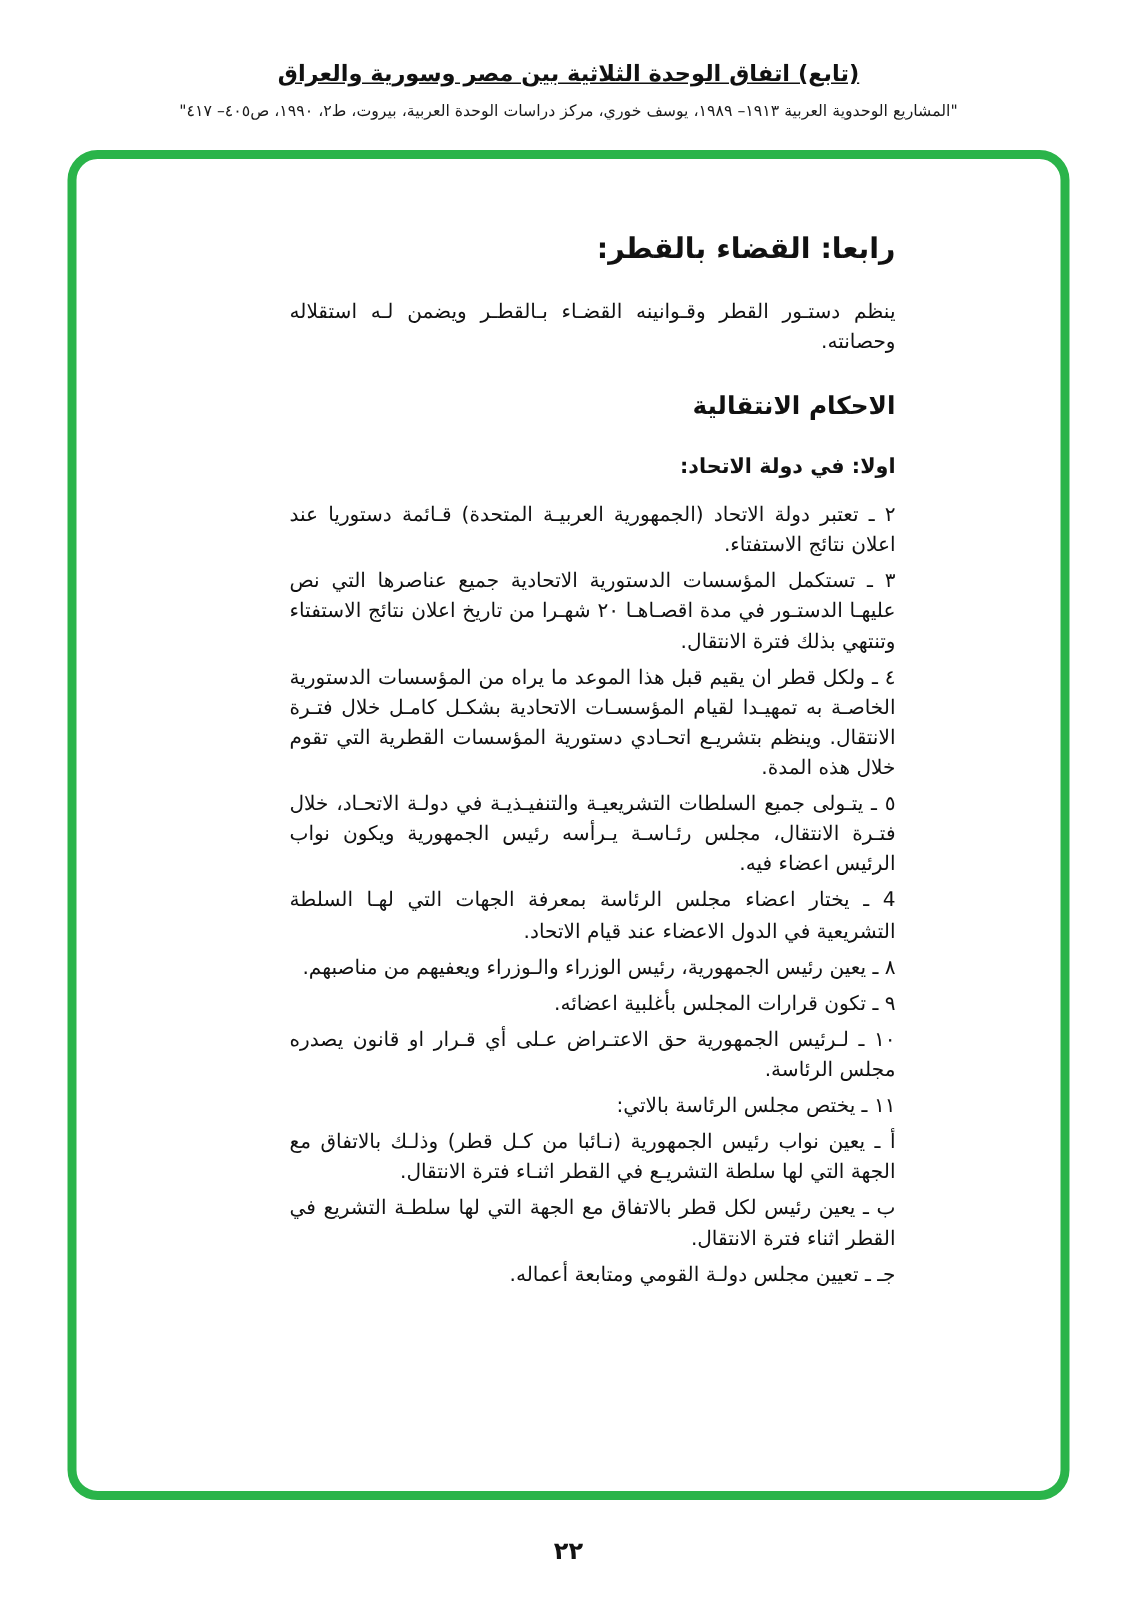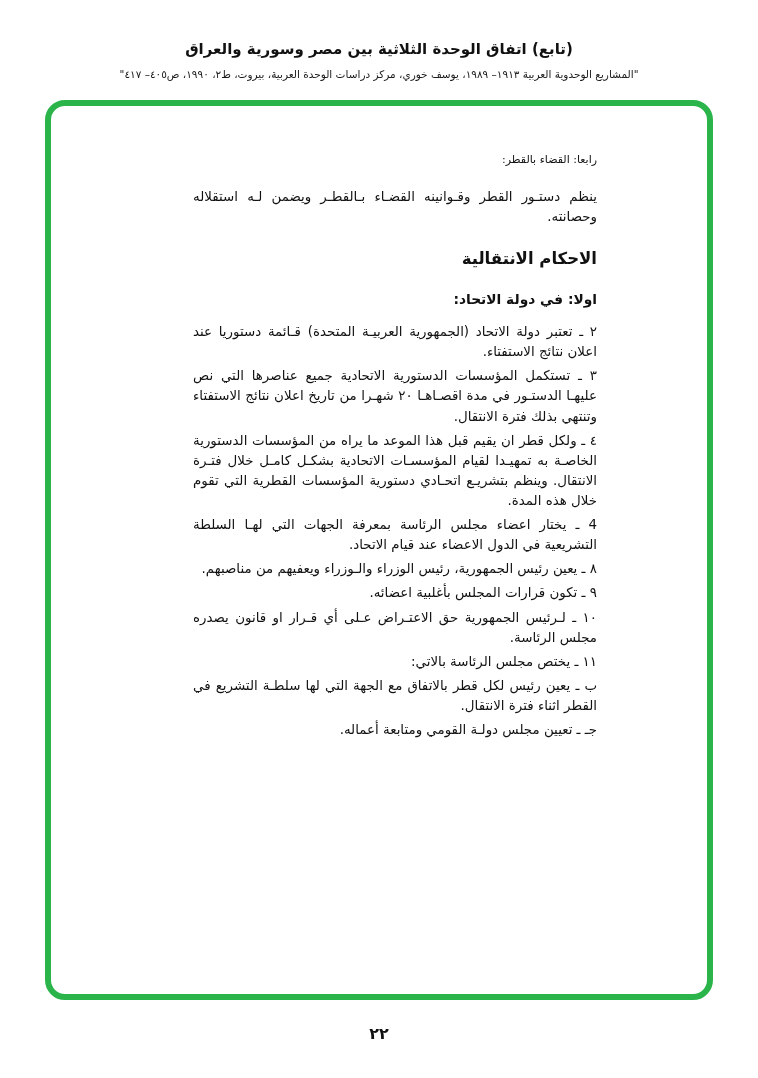--- a/index.html
+++ b/index.html
@@ -18,20 +18,21 @@
   }
   .page-header {
     text-align: center;
     padding-top: 40px;
   }
   .doc-title {
     font-size: 15px;
     font-weight: bold;
     margin: 0;
     letter-spacing: 0.2px;
+    text-decoration: underline;
   }
   .citation {
     font-size: 10.5px;
     margin-top: 10px;
     color: #1a1a1a;
   }
   .green-box {
     box-sizing: border-box;
     width: 668px;
     height: 900px;
@@ -40,22 +41,22 @@
     border-radius: 20px;
     background: #ffffff;
   }
   .text-col {
     width: 404px;
     margin: 46px 110px 0 0;
     font-size: 13.4px;
     line-height: 1.5;
   }
   .sec-heading {
-    font-size: 11px;
-    font-weight: normal;
+    font-size: 19px;
+    font-weight: bold;
     margin: 0 0 18px 0;
   }
   .body-par {
     text-align: justify;
     margin: 0 0 4px 0;
   }
   .lead-par {
     margin-bottom: 20px;
   }
   .center-heading {
@@ -94,25 +95,27 @@
 
       <h2 class="sec-heading">رابعا: القضاء بالقطر:</h2>
       <p class="body-par lead-par">ينظم دستـور القطر وقـوانينه القضـاء بـالقطـر ويضمن لـه استقلاله وحصانته.</p>
 
       <h2 class="center-heading">الاحكام الانتقالية</h2>
       <h3 class="sub-heading">اولا: في دولة الاتحاد:</h3>
 
       <p class="body-par">٢ ـ تعتبر دولة الاتحاد (الجمهورية العربيـة المتحدة) قـائمة دستوريا عند اعلان نتائج الاستفتاء.</p>
       <p class="body-par">٣ ـ تستكمل المؤسسات الدستورية الاتحادية جميع عناصرها التي نص عليهـا الدستـور في مدة اقصـاهـا ٢٠ شهـرا من تاريخ اعلان نتائج الاستفتاء وتنتهي بذلك فترة الانتقال.</p>
       <p class="body-par">٤ ـ ولكل قطر ان يقيم قبل هذا الموعد ما يراه من المؤسسات الدستورية الخاصـة به تمهيـدا لقيام المؤسسـات الاتحادية بشكـل كامـل خلال فتـرة الانتقال. وينظم بتشريـع اتحـادي دستورية المؤسسات القطرية التي تقوم خلال هذه المدة.</p>
+      <p class="body-par">٥ ـ يتـولى جميع السلطات التشريعيـة والتنفيـذيـة في دولـة الاتحـاد، خلال فتـرة الانتقال، مجلس رئـاسـة يـرأسه رئيس الجمهورية ويكون نواب الرئيس اعضاء فيه.</p>
       <p class="body-par">4 ـ يختار اعضاء مجلس الرئاسة بمعرفة الجهات التي لهـا السلطة التشريعية في الدول الاعضاء عند قيام الاتحاد.</p>
       <p class="body-par">٨ ـ يعين رئيس الجمهورية، رئيس الوزراء والـوزراء ويعفيهم من مناصبهم.</p>
       <p class="body-par">٩ ـ تكون قرارات المجلس بأغلبية اعضائه.</p>
       <p class="body-par">١٠ ـ لـرئيس الجمهورية حق الاعتـراض عـلى أي قـرار او قانون يصدره مجلس الرئاسة.</p>
       <p class="body-par">١١ ـ يختص مجلس الرئاسة بالاتي:</p>
+      <p class="body-par">أ ـ يعين نواب رئيس الجمهورية (نـائبا من كـل قطر) وذلـك بالاتفاق مع الجهة التي لها سلطة التشريـع في القطر اثنـاء فترة الانتقال.</p>
       <p class="body-par">ب ـ يعين رئيس لكل قطر بالاتفاق مع الجهة التي لها سلطـة التشريع في القطر اثناء فترة الانتقال.</p>
       <p class="body-par">جـ ـ تعيين مجلس دولـة القومي ومتابعة أعماله.</p>
 
     </div>
   </div>
 
   <footer class="page-footer">
     <span class="page-number">٢٢</span>
   </footer>
 

